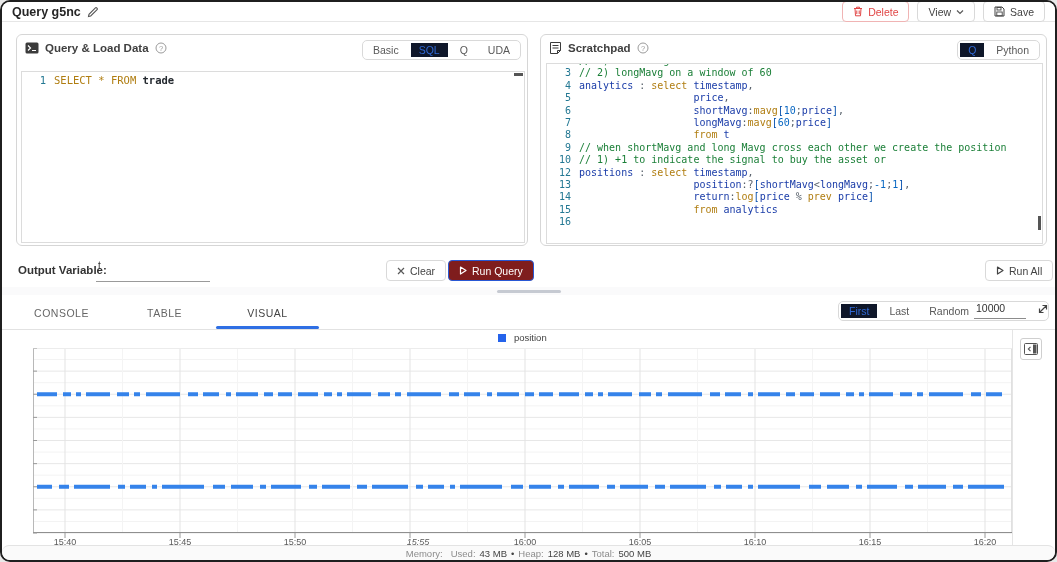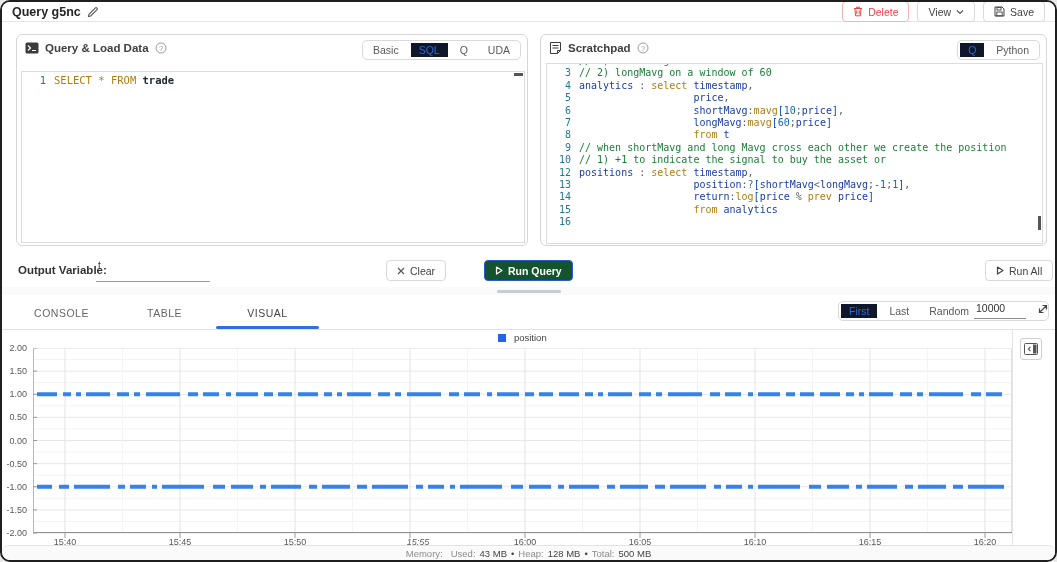--- a/index.html
+++ b/index.html
@@ -41,21 +41,21 @@
   .tok-br{color:#0550ae;}
   .tok-pn{color:#57606a;}
   .tok-tx{color:#24292f;}
   .ruler-mark{position:absolute;background:#555;}
   
   .output-label{position:absolute;left:16px;top:262px;font-size:11.5px;font-weight:bold;color:#333;}
   .output-input{position:absolute;left:94px;top:258px;width:112px;height:11px;border:0;
     border-bottom:1px solid #9a9a9a;font-size:10px;padding:0 0 10px 2px;outline:none;background:transparent;
     font-family:"Liberation Sans",sans-serif;color:#333;}
   .clear-btn{position:absolute;left:384px;top:258px;}
-  .run-query-btn{position:absolute;left:446px;top:258px;background:#14532d;border-color:#2858d4;color:#fff;font-weight:bold;margin-left:36px;}
+  .run-query-btn{position:absolute;left:446px;top:258px;background:#7f1d1d;border-color:#2858d4;color:#fff;font-weight:normal;}
   .run-all-btn{position:absolute;left:983px;top:258px;}
   
   .splitter{position:absolute;left:0;right:0;top:285px;height:8px;background:#fafafb;cursor:row-resize;}
   .splitter .handle{position:absolute;left:50%;top:3px;width:64px;height:3px;margin-left:-32px;background:#c6cad2;border-radius:2px;}
   
   .results-bar{position:absolute;left:0;right:0;top:293px;height:34px;border-bottom:1px solid #e2e2e2;background:#fff;}
   .rtab{position:absolute;top:12px;width:103px;text-align:center;font-size:10.5px;letter-spacing:.5px;color:#666;cursor:pointer;}
   .rtab-underline{position:absolute;top:31px;height:3px;width:103px;background:#2f6fe4;border-radius:2px;}
   .sample-group{position:absolute;left:836px;top:6px;}
   .size-input{position:absolute;left:972px;top:6px;width:50px;height:14px;border:0;border-bottom:1px solid #8c8c8c;
@@ -246,31 +246,20 @@
           <path d="M3.5 10.5 L10.5 3.5 M6.5 3.5 H10.5 V7.5 M7.5 10.5 H3.5 V6.5" fill="none" stroke="#434343" stroke-width="1.2"></path>
         </svg>
     </button>
   </div>
 
   <div class="chart-area">
     <div class="legend">
       <span class="swatch" id="legend-swatch" style="background: rgb(37, 99, 235);"></span>
       <span>position</span>
     </div>
-    <div class="y-labels" id="y-labels">
-        <span style="top: -5px;">2.00</span>
-        <span style="top: 18.125px;">1.50</span>
-        <span style="top: 41.25px;">1.00</span>
-        <span style="top: 64.375px;">0.50</span>
-        <span style="top: 87.5px;">0.00</span>
-        <span style="top: 110.625px;">-0.50</span>
-        <span style="top: 133.75px;">-1.00</span>
-        <span style="top: 156.875px;">-1.50</span>
-        <span style="top: 180px;">-2.00</span>
-      </div>
     <svg class="plot" id="plot-svg" width="979" height="191">
         <line x1="0" y1="0" x2="979" y2="0" stroke="#e7e7e7" stroke-width="1"></line>
         <line x1="0" y1="11.5625" x2="979" y2="11.5625" stroke="#f3f3f3" stroke-width="1"></line>
         <line x1="0" y1="23.125" x2="979" y2="23.125" stroke="#e7e7e7" stroke-width="1"></line>
         <line x1="0" y1="34.6875" x2="979" y2="34.6875" stroke="#f3f3f3" stroke-width="1"></line>
         <line x1="0" y1="46.25" x2="979" y2="46.25" stroke="#e7e7e7" stroke-width="1"></line>
         <line x1="0" y1="57.8125" x2="979" y2="57.8125" stroke="#f3f3f3" stroke-width="1"></line>
         <line x1="0" y1="69.375" x2="979" y2="69.375" stroke="#e7e7e7" stroke-width="1"></line>
         <line x1="0" y1="80.9375" x2="979" y2="80.9375" stroke="#f3f3f3" stroke-width="1"></line>
         <line x1="0" y1="92.5" x2="979" y2="92.5" stroke="#e7e7e7" stroke-width="1"></line>

